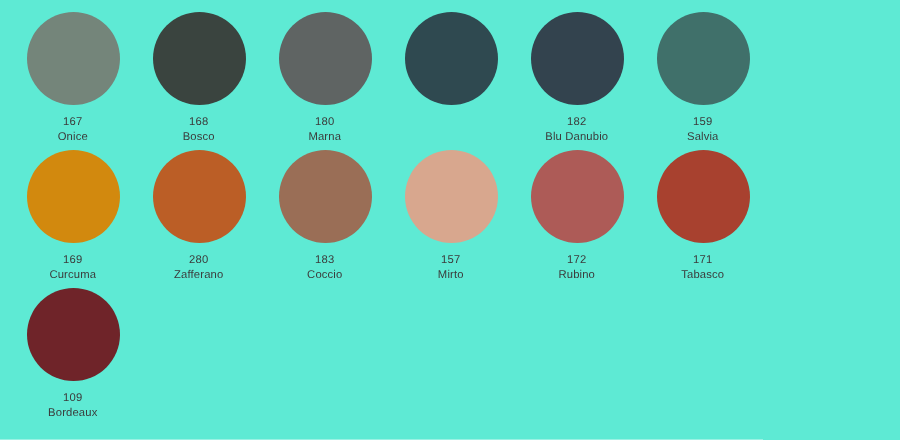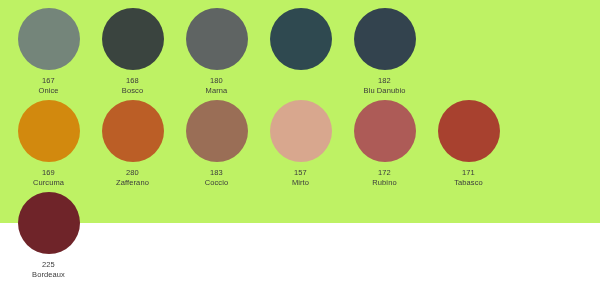--- a/index.html
+++ b/index.html
@@ -9,24 +9,24 @@
   }
   body {
     width: 600px;
     height: 293px;
     background: #ffffff;
     font-family: "Liberation Sans", sans-serif;
     overflow: hidden;
   }
   .palette-sheet {
     width: 600px;
-    height: 223px;
+    height: 293px;
     box-sizing: border-box;
     padding: 8px 10px 0 10px;
-    background: #bef264;
+    background: #5eead4;
   }
   .swatch-row {
     display: flex;
     flex-direction: row;
     justify-content: flex-start;
     align-items: flex-start;
     height: 92px;
   }
   .swatch {
     width: 77px;
@@ -89,20 +89,27 @@
     <div class="swatch">
       <span class="swatch-disc" style="background-color: rgb(47, 73, 80);"></span>
     </div>
     <div class="swatch">
       <span class="swatch-disc" style="background-color: rgb(51, 67, 78);"></span>
       <span class="swatch-caption">
         <span class="swatch-code">182</span>
         <span class="swatch-name">Blu Danubio</span>
       </span>
     </div>
+    <div class="swatch">
+      <span class="swatch-disc" style="background-color: rgb(64, 112, 106);"></span>
+      <span class="swatch-caption">
+        <span class="swatch-code">159</span>
+        <span class="swatch-name">Salvia</span>
+      </span>
+    </div>
   </div>
 
   <div class="swatch-row">
     <div class="swatch">
       <span class="swatch-disc" style="background-color: rgb(210, 137, 14);"></span>
       <span class="swatch-caption">
         <span class="swatch-code">169</span>
         <span class="swatch-name">Curcuma</span>
       </span>
     </div>
@@ -140,19 +147,19 @@
         <span class="swatch-code">171</span>
         <span class="swatch-name">Tabasco</span>
       </span>
     </div>
   </div>
 
   <div class="swatch-row">
     <div class="swatch">
       <span class="swatch-disc" style="background-color: rgb(111, 36, 41);"></span>
       <span class="swatch-caption">
-        <span class="swatch-code">225</span>
+        <span class="swatch-code">109</span>
         <span class="swatch-name">Bordeaux</span>
       </span>
     </div>
   </div>
 
 </div>
 
 </body></html>

